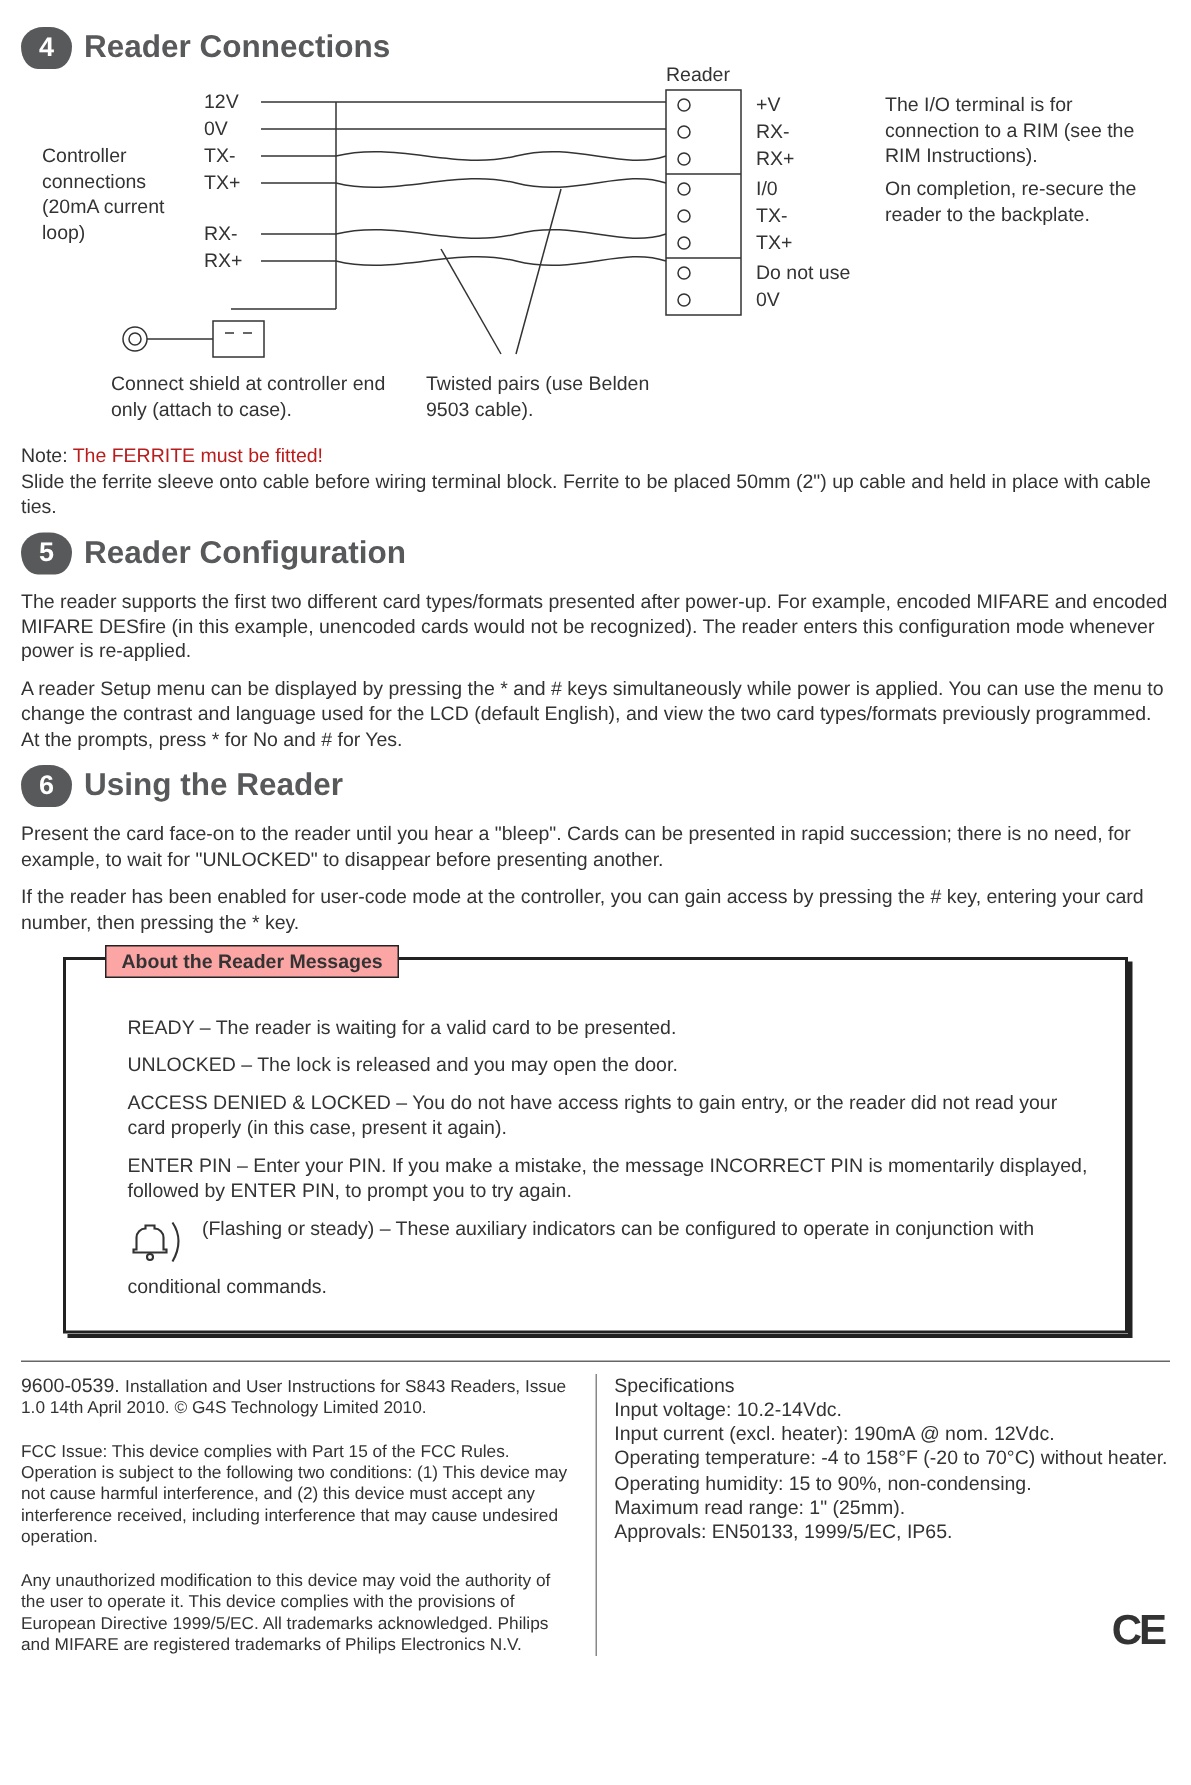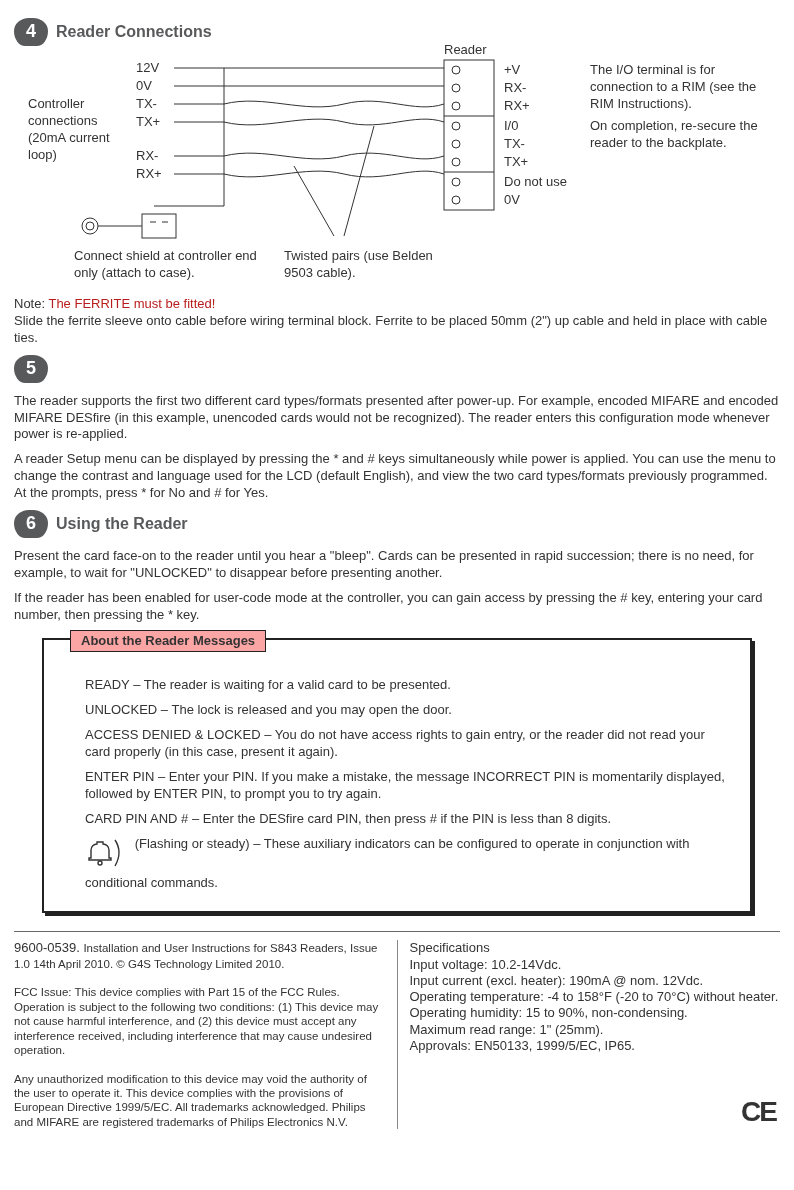--- a/index.html
+++ b/index.html
@@ -26,21 +26,21 @@
     font-size: 18px;
     border-radius: 16px 16px 12px 12px / 14px 14px 16px 16px;
     display: flex;
     align-items: center;
     justify-content: center;
     margin-right: 8px;
     flex-shrink: 0;
   }
   .sect-title {
     color: #58595b;
-    font-size: 16px;
+    font-size: 21px;
     font-weight: bold;
     flex-grow: 1;
   }
   .sect-bar {
     display: flex;
     align-items: center;
   }
   .diagram-wrap {
     position: relative;
     height: 230px;
@@ -171,38 +171,38 @@
 </div>
 
 <p>
   <b><span>Note: </span></b>
   <span style="color:#b91c1c;">The FERRITE must be fitted!</span><br>
   <span>Slide the ferrite sleeve onto cable before wiring terminal block.  Ferrite to be placed 50mm (2") up cable and held in place with cable ties.</span>
 </p>
 
 <div class="sect-head">
   <div class="num-shield">5</div>
+  <span class="sect-title">Reader Configuration</span>
 </div>
 <p>The reader supports the first two different card types/formats presented after power-up. For example, encoded MIFARE and encoded MIFARE DESfire (in this example, unencoded cards would not be recognized). The reader enters this configuration mode whenever power is re-applied.</p>
 <p>A reader Setup menu can be displayed by pressing the * and # keys simultaneously while power is applied. You can use the menu to change the contrast and language used for the LCD (default English), and view the two card types/formats previously programmed. At the prompts, press * for No and # for Yes.</p>
 
 <div class="sect-head">
   <div class="num-shield">6</div>
   <span class="sect-title">Using the Reader</span>
 </div>
 <p>Present the card face-on to the reader until you hear a "bleep". Cards can be presented in rapid succession; there is no need, for example, to wait for "UNLOCKED" to disappear before presenting another.</p>
 <p>If the reader has been enabled for user-code mode at the controller, you can gain access by pressing the # key, entering your card number, then pressing the * key.</p>
 
 <div class="msg-box">
   <div class="tab">About the Reader Messages</div>
   <p><b>READY</b><span> – The reader is waiting for a valid card to be presented.</span></p>
   <p><b>UNLOCKED</b><span> – The lock is released and you may open the door.</span></p>
   <p><b>ACCESS DENIED &amp; LOCKED</b><span> – You do not have access rights to gain entry, or the reader did not read your card properly (in this case, present it again).</span></p>
   <p><b>ENTER PIN</b><span> – Enter your PIN. If you make a mistake, the message INCORRECT PIN is momentarily displayed, followed by ENTER PIN, to prompt you to try again.</span></p>
-  <p><b>CARD PIN AND #</b><span> – Enter the DESfire card PIN, then press # if the PIN is less than 8 digits.</span></p>
   <p>
     <span class="bell-icon">
       <svg width="40" height="34">
           <g fill="none" stroke="#333" stroke-width="1.4">
         <path d="M12 6 h6 v2 a6 6 0 0 1 6 6 v8 h2 v2 h-22 v-2 h2 v-8 a6 6 0 0 1 6 -6 z"></path>
         <circle cx="15" cy="27" r="2"></circle>
         <path d="M30 4 q8 12 0 26"></path>
       </g>
         </svg>
     </span>

